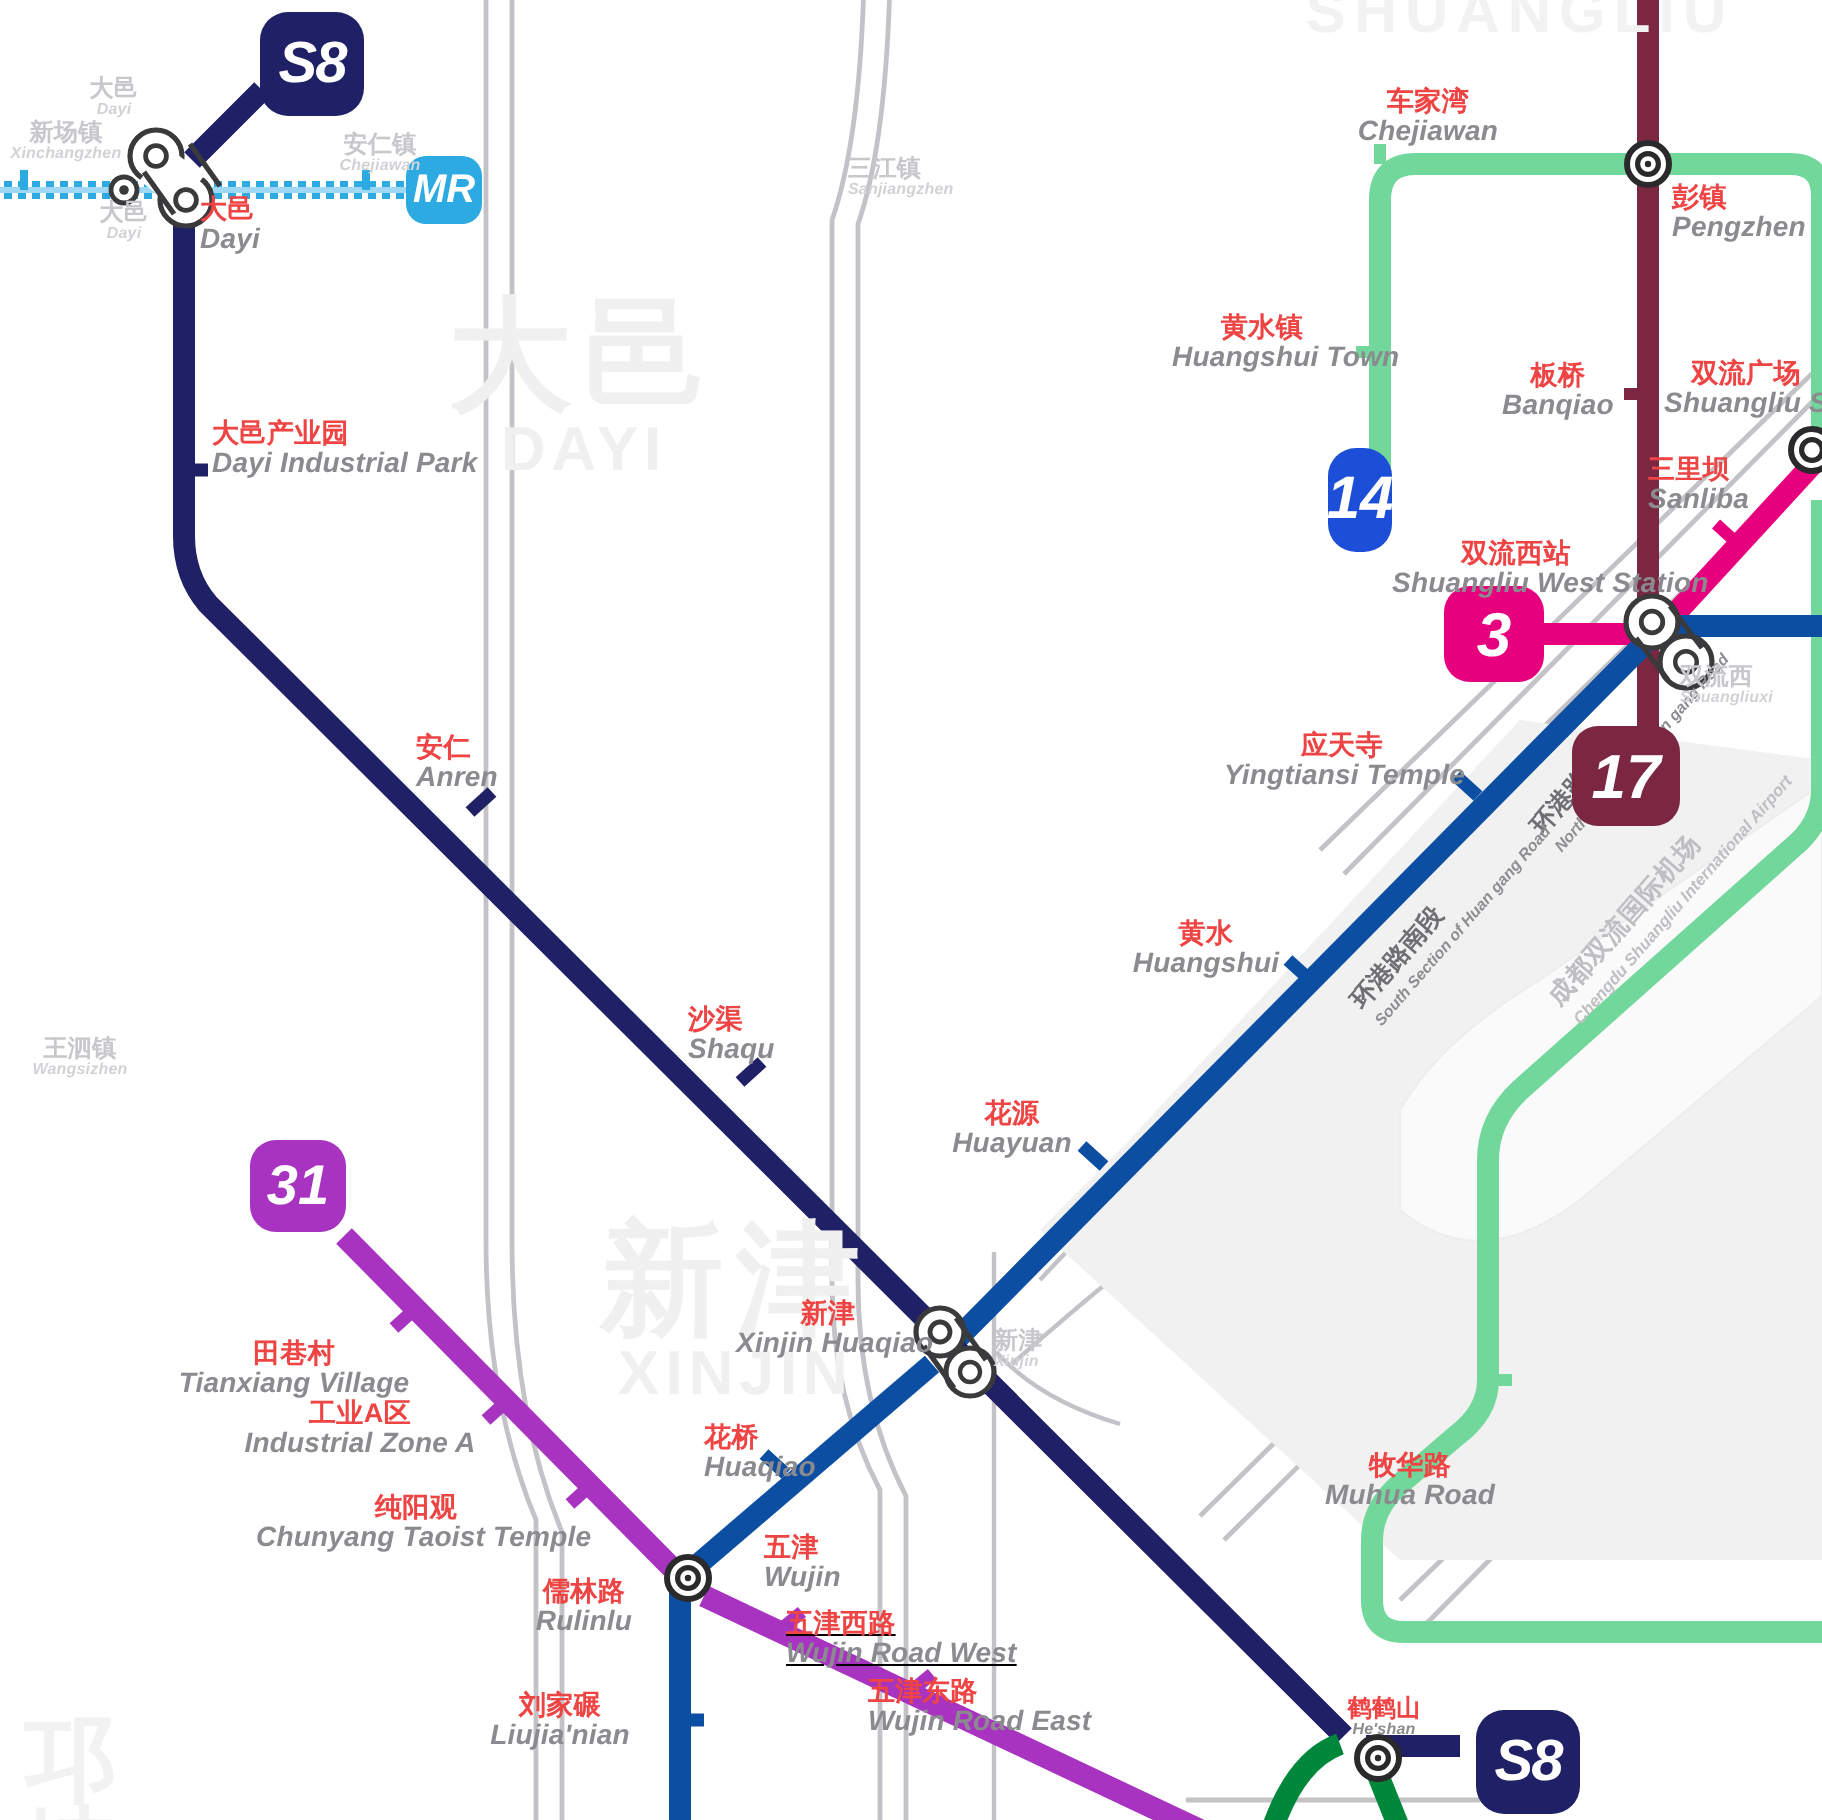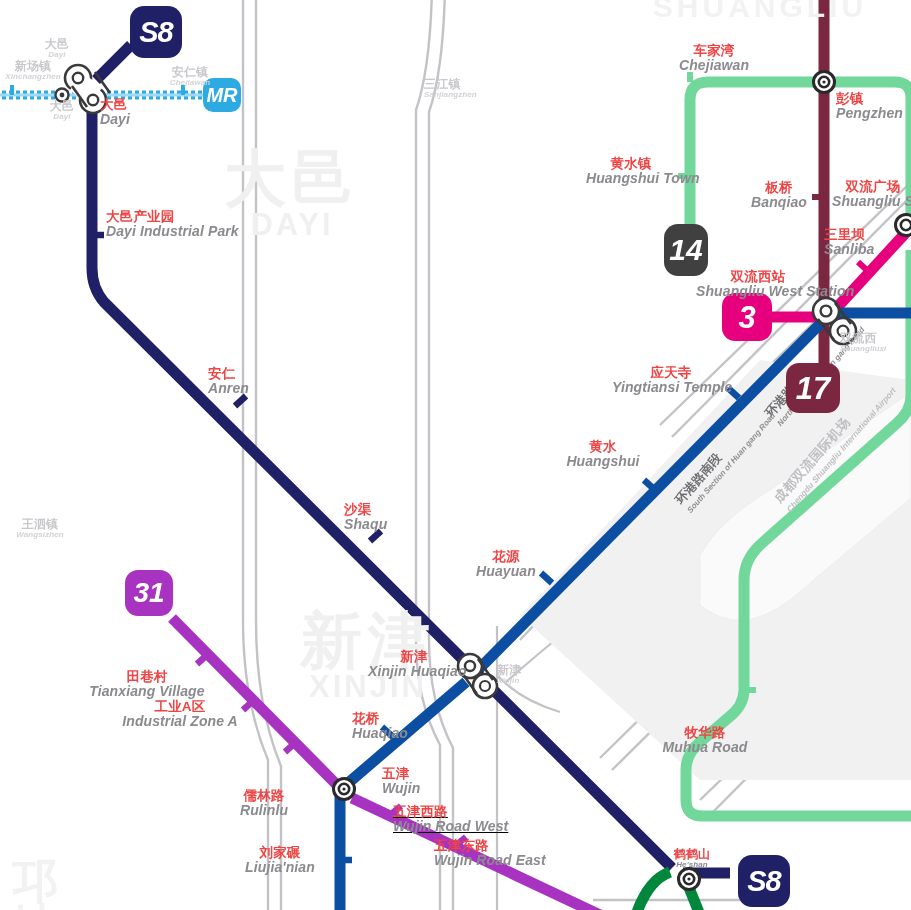--- a/index.html
+++ b/index.html
@@ -20,21 +20,21 @@
   .lbl.sm .en{font-size:8px;}
 
   
   .badge{position:absolute;display:flex;align-items:center;justify-content:center;
          color:#fff;font-weight:bold;border-radius:11px;box-shadow:none;}
   .badge span{display:block;line-height:1;font-style:italic;}
   .badge.s8{width:52px;height:52px;border-radius:14px;background:#1f2065;}
   .badge.s8 span{font-size:29px;letter-spacing:-1px;}
   .badge.mr{width:38px;height:34px;border-radius:10px;background:#2eaae2;}
   .badge.mr span{font-size:20px;}
-  .badge.l14{width:44px;height:52px;border-radius:14px;background:#404040;}
+  .badge.l14{width:32px;height:52px;border-radius:14px;background:#1d4ed8;}
   .badge.l14 span{font-size:30px;}
   .badge.l3{width:50px;height:48px;border-radius:13px;background:#e6007e;}
   .badge.l3 span{font-size:31px;}
   .badge.l17{width:54px;height:50px;border-radius:13px;background:#7b2742;}
   .badge.l17 span{font-size:31px;}
   .badge.l31{width:48px;height:46px;border-radius:13px;background:#a733c0;}
   .badge.l31 span{font-size:28px;}
 
   
   .area{position:absolute;text-align:center;color:#f0f0f0;pointer-events:none;}
@@ -322,21 +322,25 @@
   </div>
 
   <div class="lbl r" style="left:86px;top:653px;width:122px;margin-top:17px;">
     <span class="cn">田巷村</span>
     <span class="en">Tianxiang Village</span>
   </div>
   <div class="lbl r" style="left:110px;top:700px;width:140px;">
     <span class="cn">工业A区</span>
     <span class="en">Industrial Zone A</span>
   </div>
-  <div class="lbl r" style="left:216px;top:789px;width:96px;">
+  <div class="lbl r" style="left:128px;top:747px;width:160px;">
+    <span class="cn">纯阳观</span>
+    <span class="en">Chunyang Taoist Temple</span>
+  </div>
+  <div class="lbl r" style="left:244px;top:789px;width:96px;">
     <span class="cn">儒林路</span>
     <span class="en">Rulinlu</span>
   </div>
   <div class="lbl" style="left:393px;top:805px;text-decoration:underline;">
     <span class="cn">五津西路</span>
     <span class="en">Wujin Road West</span>
   </div>
   <div class="lbl" style="left:434px;top:839px;">
     <span class="cn">五津东路</span>
     <span class="en">Wujin Road East</span>
@@ -359,21 +363,21 @@
     <span class="en">Xinjin Huaqiao</span>
   </div>
   <div class="lbl ghost sm" style="left:497px;top:664px;">
     <span class="cn">新津</span>
     <span class="en">Xinjin</span>
   </div>
   <div class="lbl r" style="left:465px;top:550px;width:82px;">
     <span class="cn">花源</span>
     <span class="en">Huayuan</span>
   </div>
-  <div class="lbl r" style="left:562px;top:440px;width:82px;">
+  <div class="lbl r" style="left:562px;top:460px;width:82px;">
     <span class="cn">黄水</span>
     <span class="en">Huangshui</span>
   </div>
   <div class="lbl r" style="left:612px;top:366px;width:118px;">
     <span class="cn">应天寺</span>
     <span class="en">Yingtiansi Temple</span>
   </div>
 
   <div class="lbl c" style="left:668px;top:44px;width:92px;">
     <span class="cn">车家湾</span>

